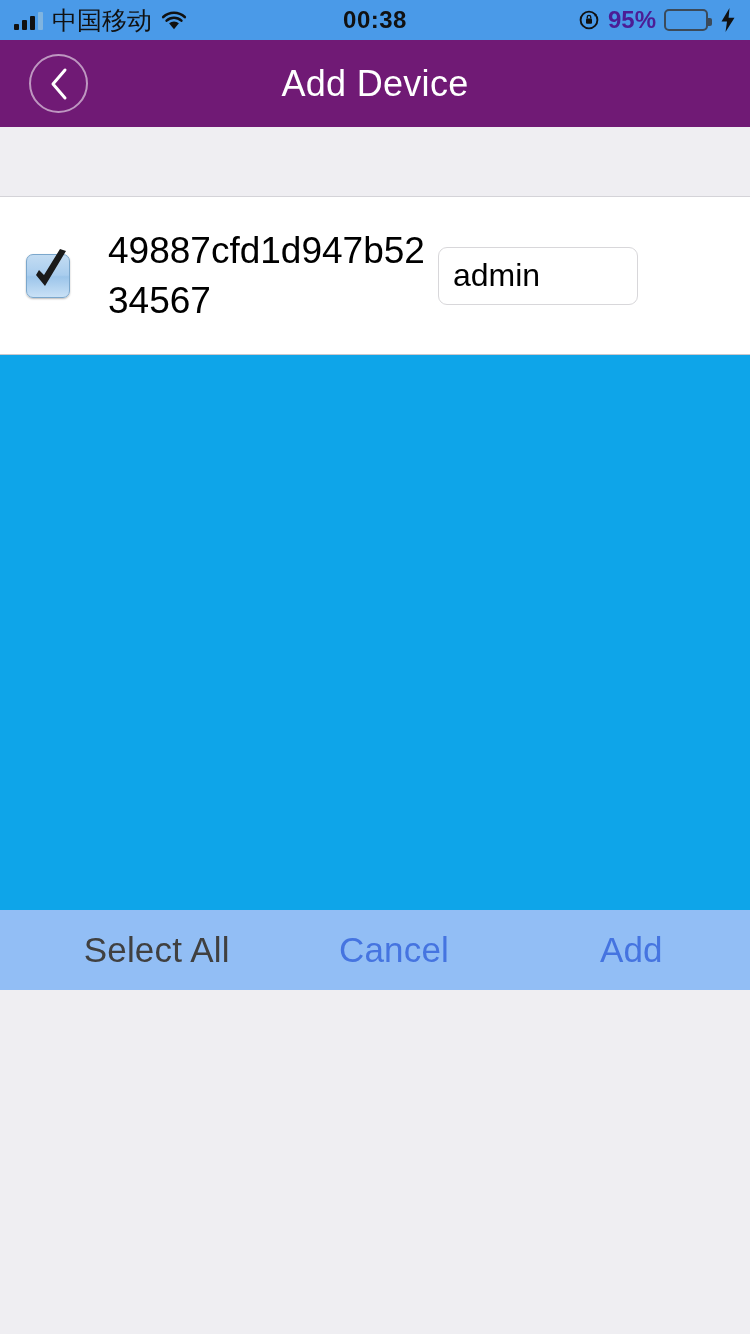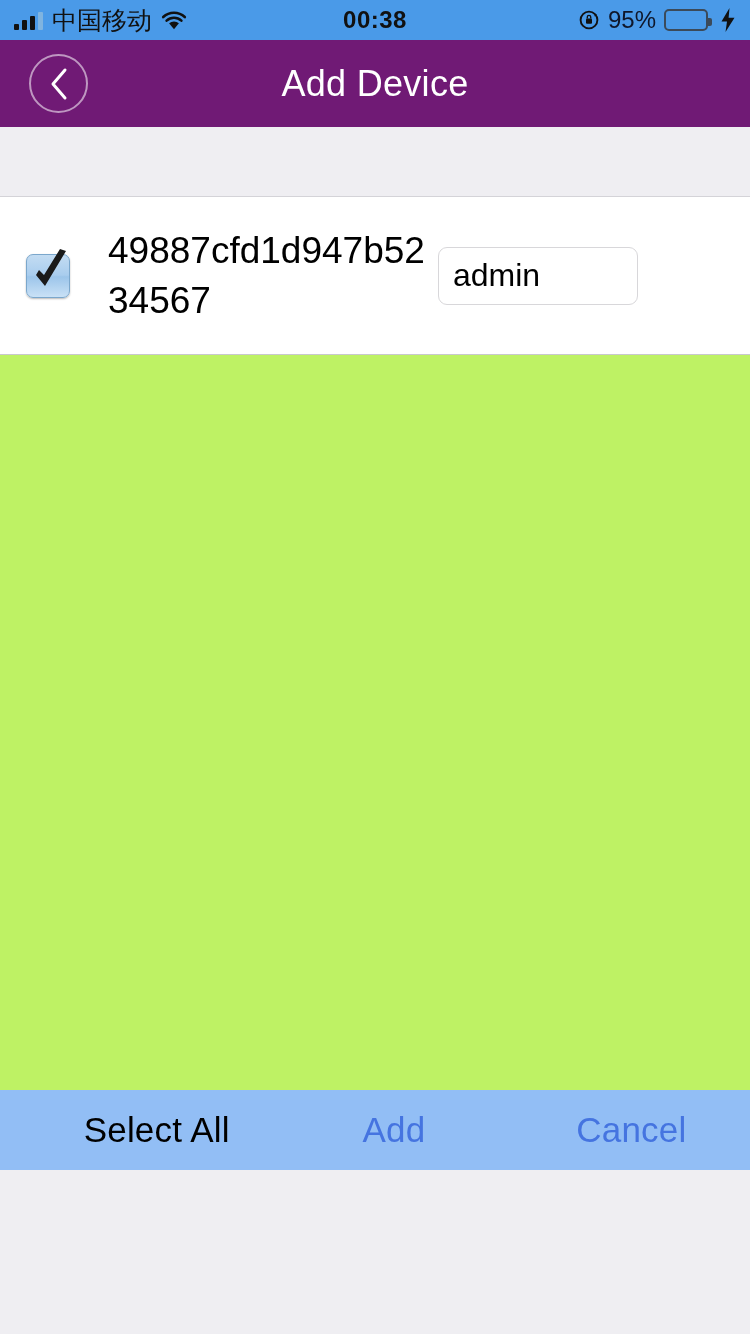--- a/index.html
+++ b/index.html
@@ -13,21 +13,21 @@
   body {
     font-family: "Liberation Sans", sans-serif;
     background: #efeef2;
     position: relative;
   }
 
   #app {
     position: absolute;
     inset: 0;
     width: 750px;
-    height: 1170px;
+    height: 990px;
     background: #efeef2;
     display: flex;
     flex-direction: column;
   }
 
   
   .status-bar {
     height: 40px;
     flex: 0 0 40px;
     background: #4a9ae8;
@@ -81,22 +81,23 @@
 
   .status-right {
     margin-left: auto;
     display: flex;
     align-items: center;
     gap: 8px;
   }
   .rotlock-icon { width: 22px; height: 22px; display: block; }
   .battery-pct {
     font-size: 24px;
-    color: #0f172a;
+    color: #4c1d95;
     letter-spacing: 0px;
+    font-weight: bold;
   }
   .battery {
     width: 44px;
     height: 22px;
     border: 2px solid #3b4a5a;
     border-radius: 5px;
     position: relative;
     padding: 2px;
   }
   .battery::after {
@@ -143,21 +144,21 @@
     left: 0; right: 0;
     text-align: center;
     color: #ffffff;
     font-size: 36px;
     letter-spacing: 0.3px;
   }
 
   
   .content {
     flex: 1 1 auto;
-    background: #bef264;
+    background: #0ea5e9;
     position: relative;
     overflow: hidden;
   }
 
   .spacer-band {
     height: 70px;
     background: #efeef2;
     border-bottom: 1px solid #d4d3d8;
   }
 
@@ -341,18 +342,18 @@
     <svg class="annotation" viewBox="0 0 750 1334">
       <g id="arrow-group">
         <line x1="605" y1="974" x2="413" y2="1222" stroke="#f50000" stroke-width="7" stroke-linecap="round"></line>
         <path d="M383 1269 L390 1190 L448 1238 Z" fill="#f50000"></path>
       </g>
     </svg>
 
   </div>
 
   <div class="toolbar" style="background: rgb(146, 190, 245);">
-    <div class="toolbar-btn" style="color: #000000; padding-left: 38px;">Select All</div>
+    <div class="toolbar-btn" style="color: #404040; padding-left: 38px;">Select All</div>
+    <div class="toolbar-btn" style="color: rgb(69, 116, 224);">Cancel</div>
     <div class="toolbar-btn" style="color: rgb(69, 116, 224);">Add</div>
-    <div class="toolbar-btn" style="color: rgb(69, 116, 224);">Cancel</div>
   </div>
 
 </div>
 
 </body></html>

